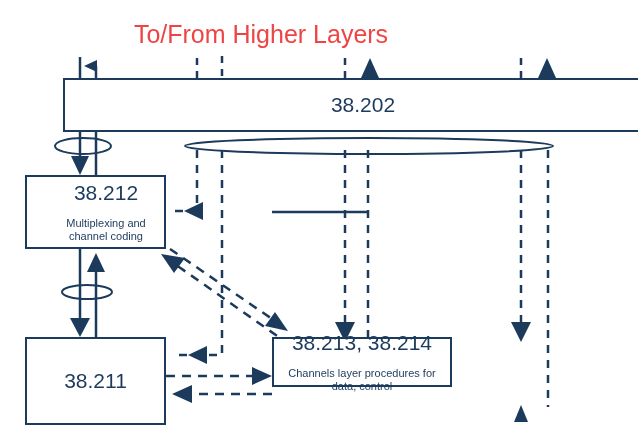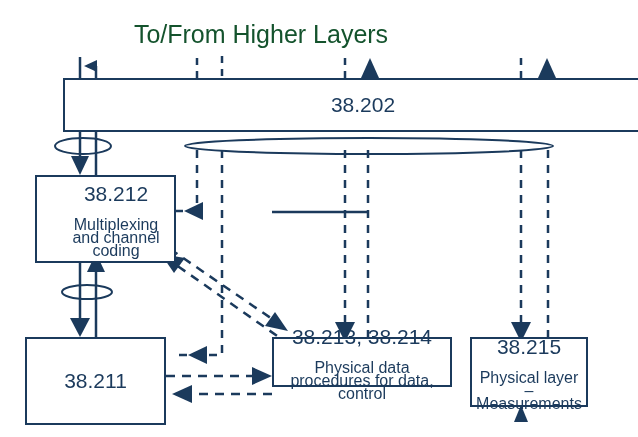--- a/index.html
+++ b/index.html
@@ -11,45 +11,45 @@
     overflow:hidden;
   }
   #stage{position:absolute;left:0;top:0;width:638px;height:437px;}
   svg#art{position:absolute;left:0;top:0;width:638px;height:437px;}
 
   .diagram-title{
     position:absolute;
     left:0;top:20px;width:522px;
     text-align:center;
     font-size:25px;
-    color:#14532d;
+    color:#ef4444;
     letter-spacing:0px;
     white-space:nowrap;
   }
 
   .node-box{
     position:absolute;
     box-sizing:border-box;
     border:2px solid #1b3a5c;
     background:#ffffff;
     display:flex;
     flex-direction:column;
     align-items:center;
     justify-content:center;
     color:#1b3a5c;
     text-align:center;
   }
   .node-id{font-size:21px;line-height:24px;color:#1b3a5c;}
-  .node-desc{font-size:16px;line-height:13px;color:#1b3a5c;margin-top:12px;padding:0 4px;}
+  .node-desc{font-size:11px;line-height:13px;color:#1b3a5c;margin-top:12px;padding:0 4px;}
 
   #box-38202{left:63px;top:78px;width:600px;height:54px;}
   #box-38202 .node-id{font-size:21px;}
   #box-38202 .node-desc{font-size:11px;margin-top:1px;}
 
-  #box-38212{left:35px;top:175px;width:141px;height:88px;padding-left:21px;}
+  #box-38212{left:25px;top:175px;width:141px;height:74px;padding-left:21px;}
   #box-38212 .node-id{font-size:21px;}
 
   #box-38211{left:25px;top:337px;width:141px;height:88px;}
   #box-38213{left:272px;top:337px;width:180px;height:50px;}
   #box-38215{left:470px;top:337px;width:118px;height:70px;}
 </style>
 </head>
 <body>
 
 <div id="stage">
@@ -141,21 +141,17 @@
     <div class="node-id">38.212</div>
     <div class="node-desc">Multiplexing and channel coding</div>
   </div>
 
   <div class="node-box" id="box-38211">
     <div class="node-id">38.211</div>
   </div>
 
   <div class="node-box" id="box-38213">
     <div class="node-id">38.213, 38.214</div>
-    <div class="node-desc">Physical data procedures for data, control</div>
+    <div class="node-desc">Channels layer procedures for data, control</div>
   </div>
 
-  <div class="node-box" id="box-38215">
-    <div class="node-id">38.215</div>
-    <div class="node-desc">Physical layer – Measurements</div>
-  </div>
 
 </div>
 
 </body></html>

